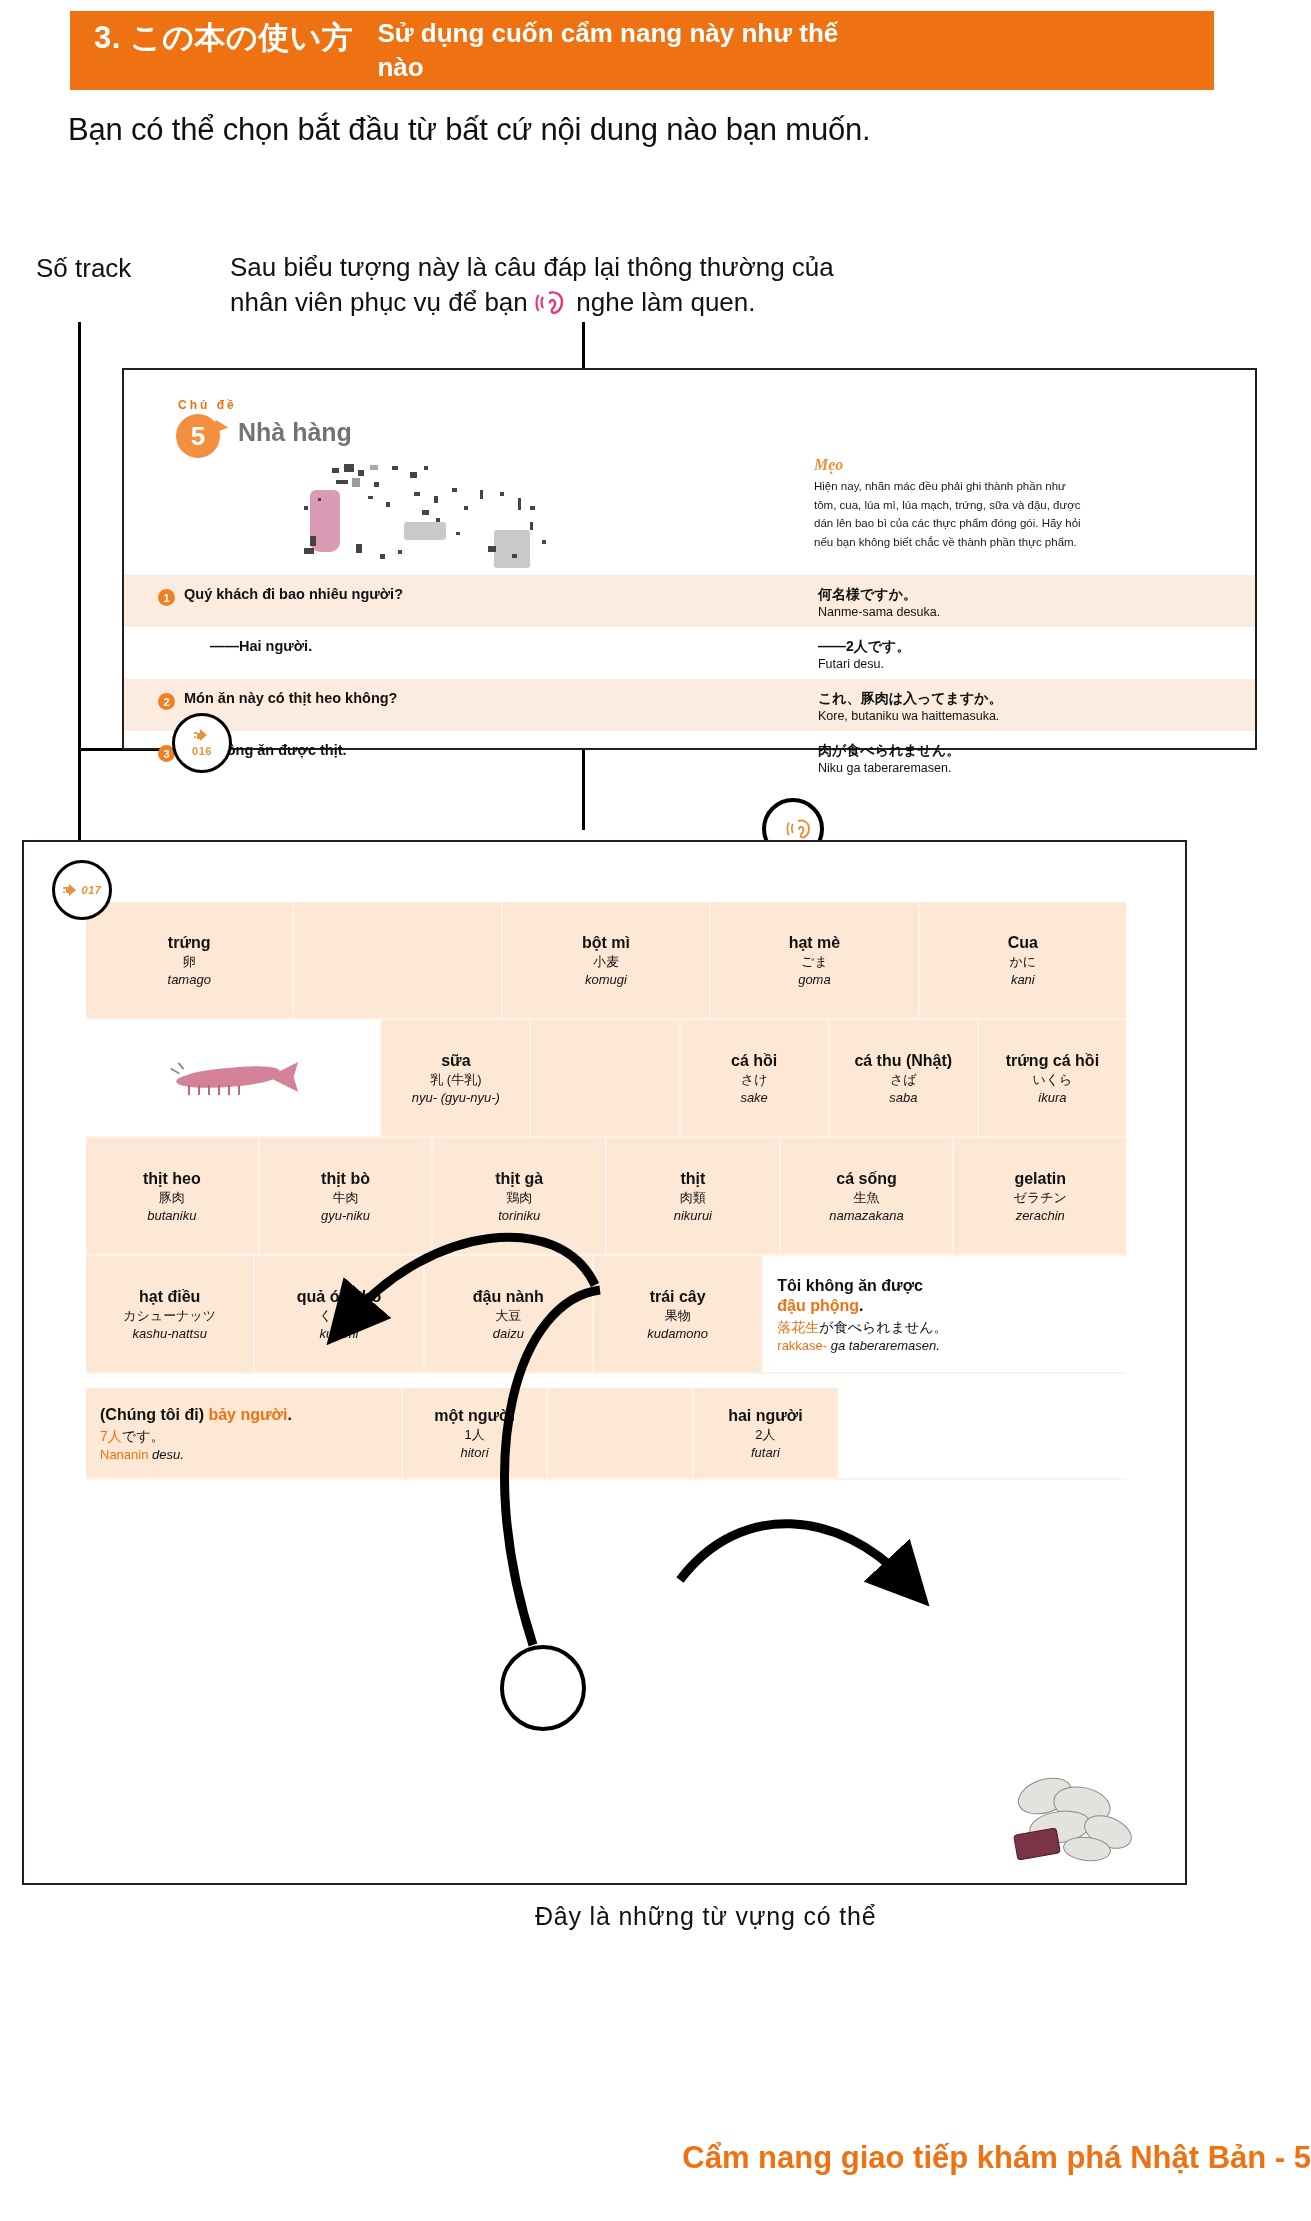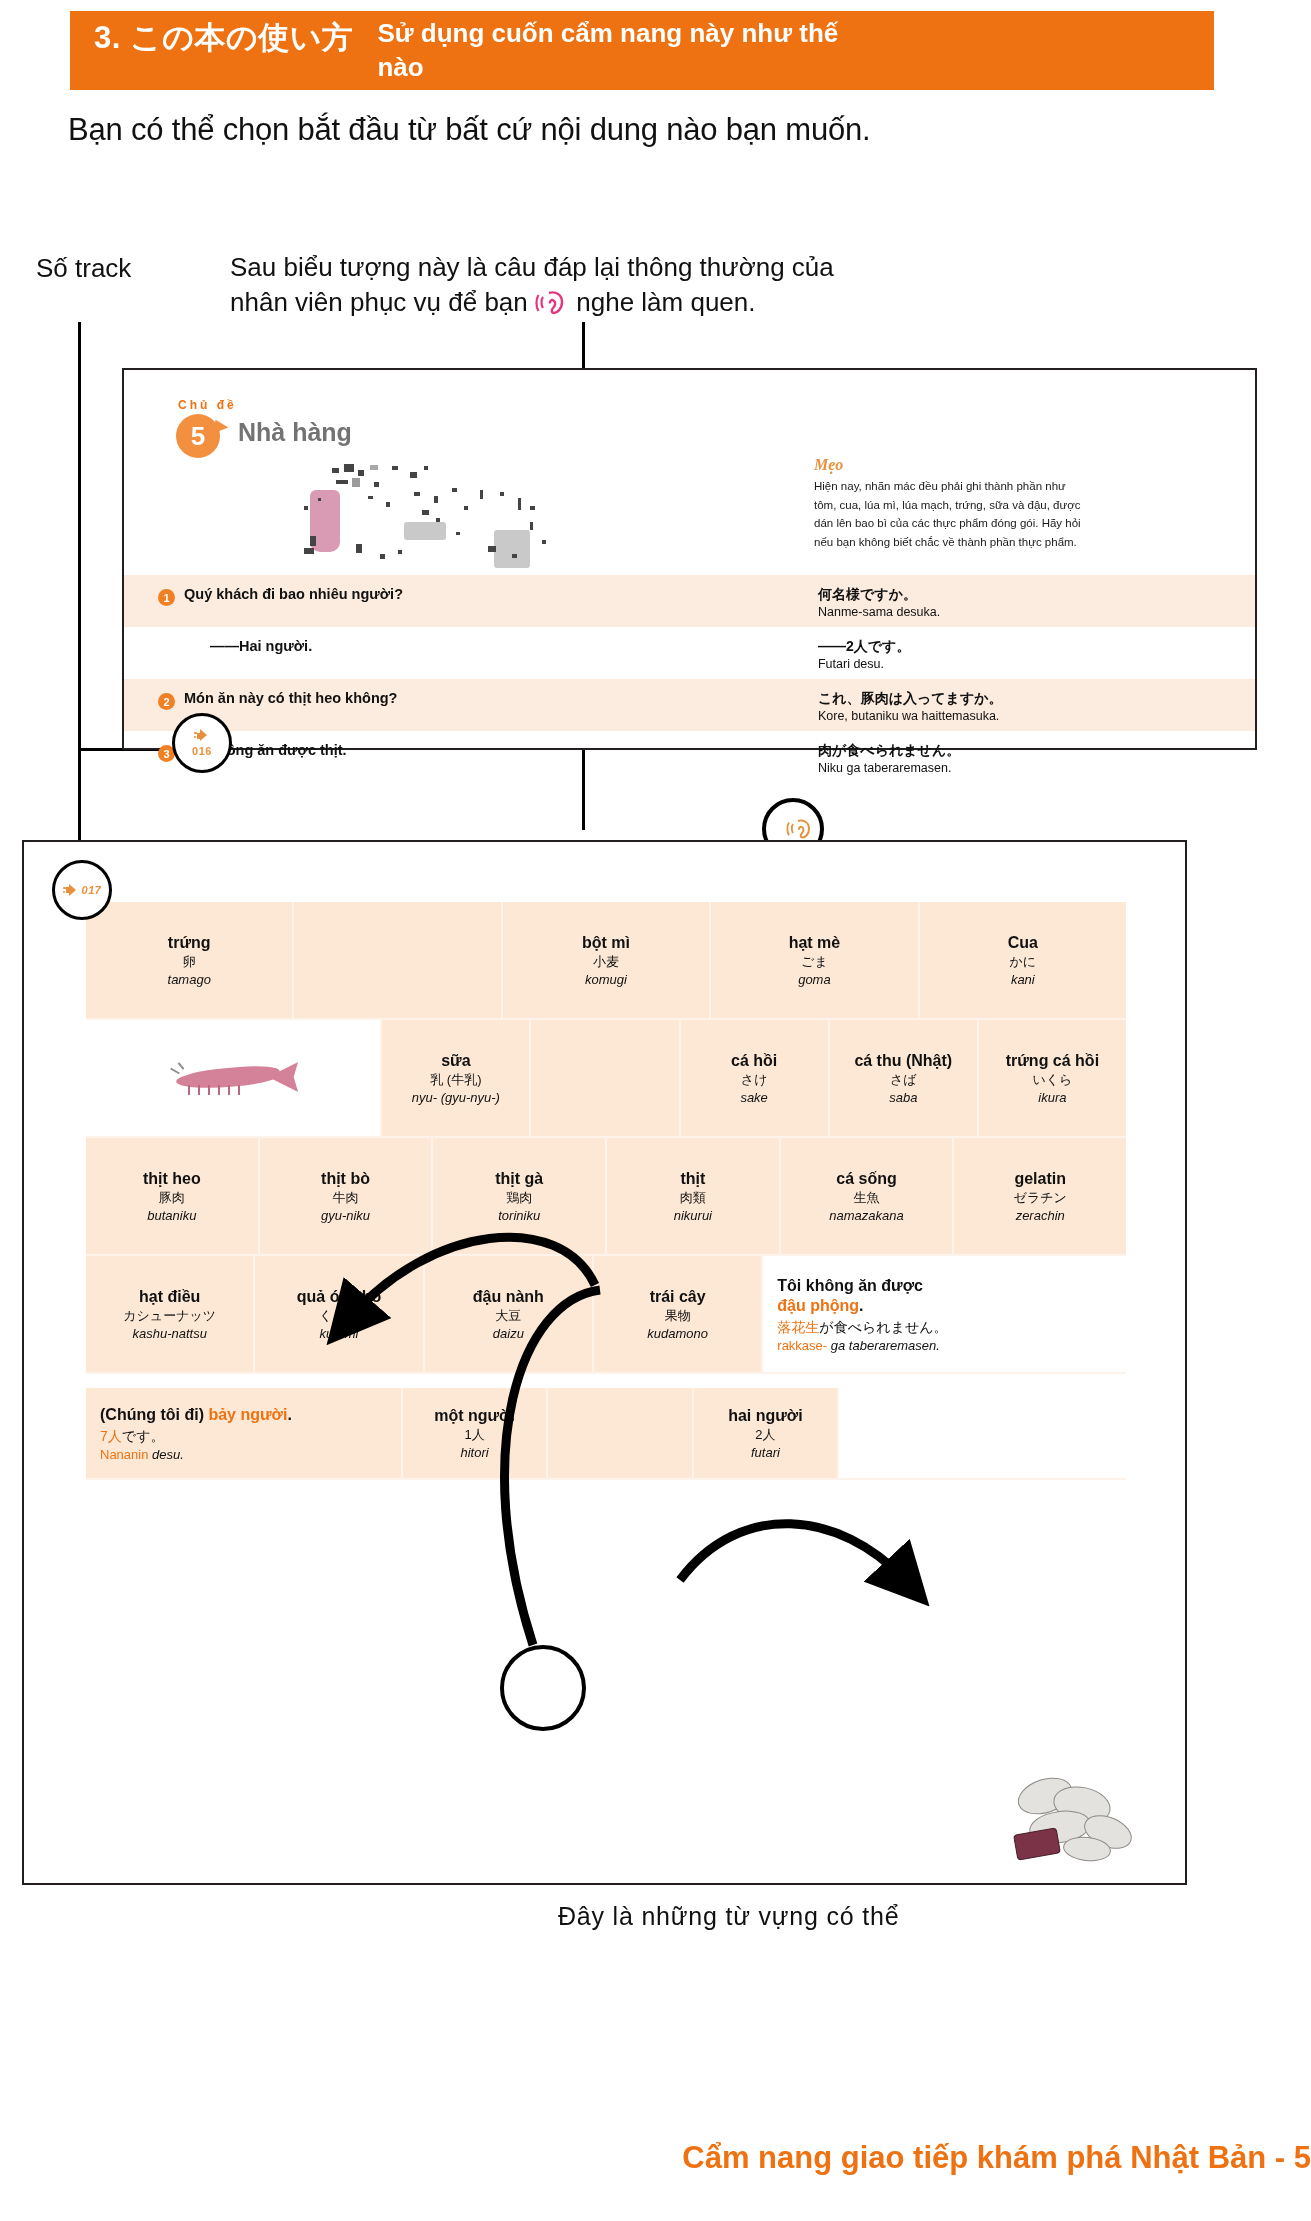--- a/index.html
+++ b/index.html
@@ -193,21 +193,21 @@
 
   .peanut{
     position:absolute; right:28px; bottom:14px; width:150px; height:96px;
   }
   .pn{
     position:absolute; background:#e4e2de; border:1.5px solid #8c8a86;
     border-radius:50%;
   }
 
   .caption{
-    position:absolute; left:558px; top:1900px; width:560px;
+    position:absolute; left:535px; top:1900px; width:560px;
     font-size:25px; line-height:1.3; color:#111; letter-spacing:.8px;
   }
   .footer{
     position:absolute; left:0; top:2140px; width:100%;
     text-align:right; font-size:31px; font-weight:bold; color:#ee7211;
   }
 
   
   .arrow-svg{ position:absolute; left:0; top:0; pointer-events:none; }
 

